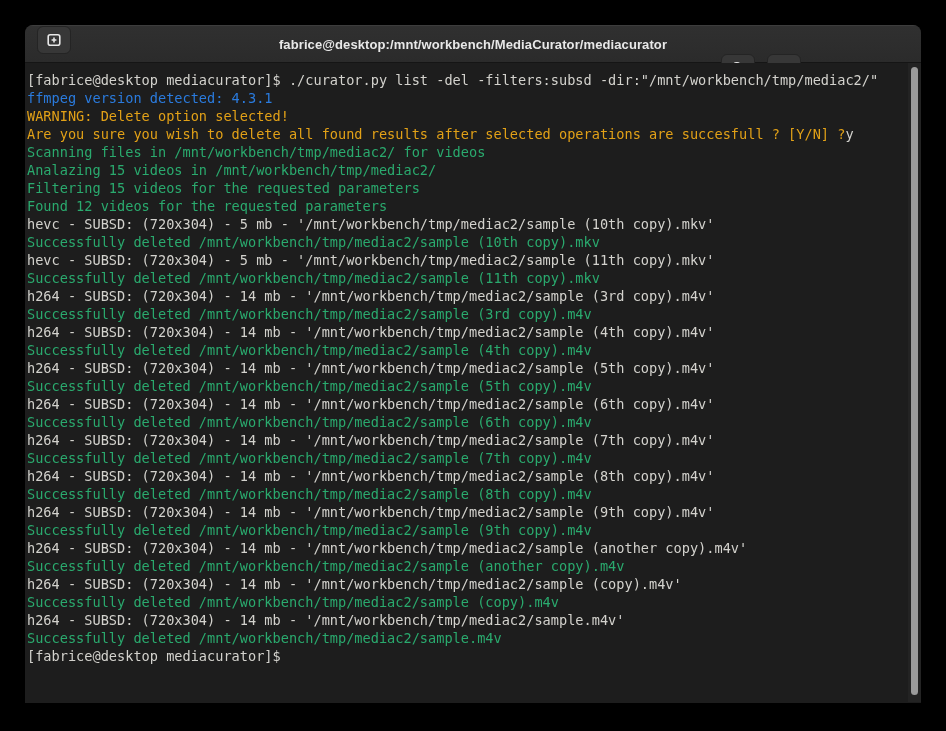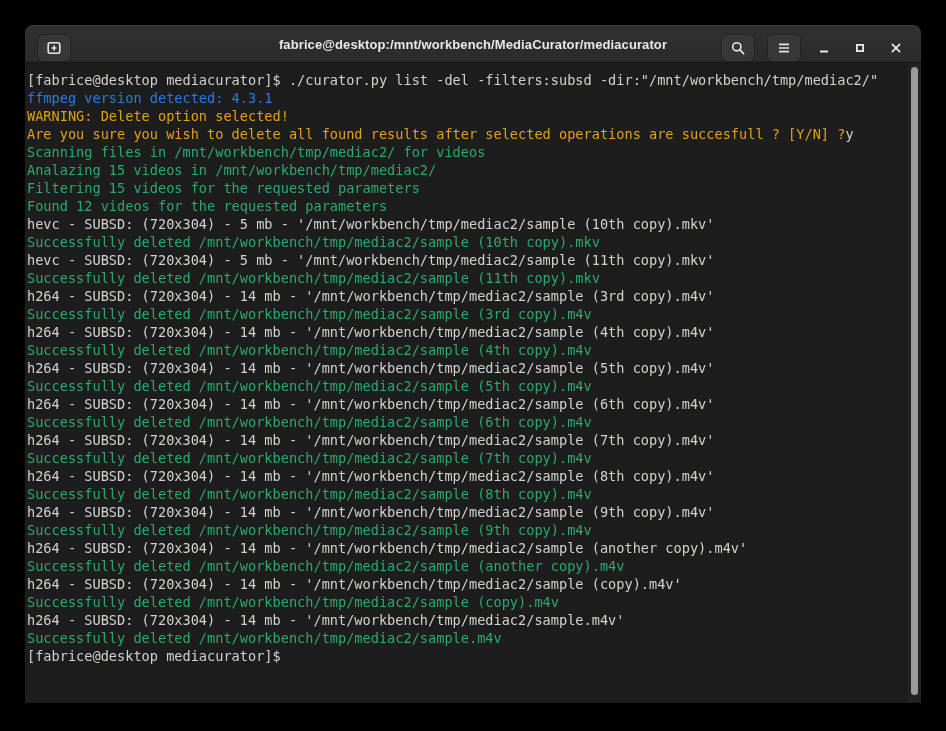--- a/index.html
+++ b/index.html
@@ -22,22 +22,23 @@
     box-shadow: 0 2px 12px rgba(0,0,0,0.8);
   }
 
   .titlebar {
     position: relative;
     height: 38px;
     background: linear-gradient(#303030, #2b2b2b);
     border-top: 1px solid #3d3d3d;
     border-bottom: 1px solid #151515;
     display: flex;
-    align-items: flex-end;
+    align-items: flex-start;
     padding: 0 12px;
+    flex-direction: column;
   }
 
   .tb-btn {
     width: 34px; height: 28px;
     background: #373737;
     border: 1px solid #242424;
     border-radius: 6px;
     display: flex;
     align-items: center;
     justify-content: center;

